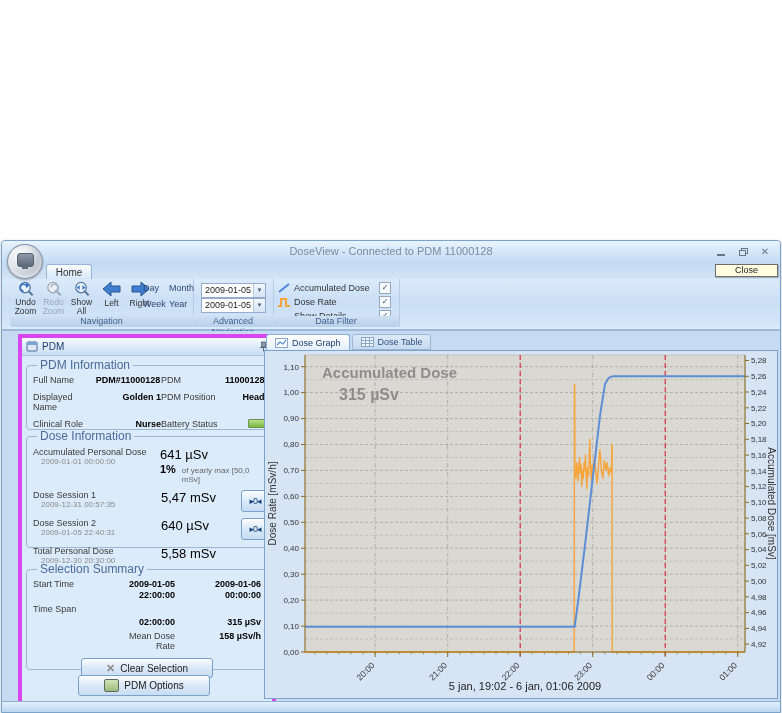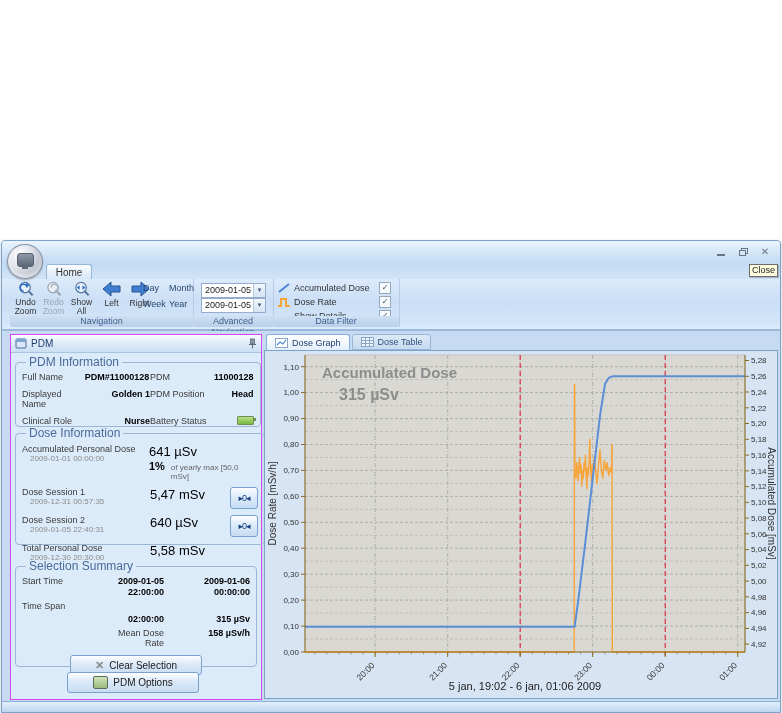--- a/index.html
+++ b/index.html
@@ -13,21 +13,21 @@
             background:linear-gradient(#eaf4fe,#d6e8f9 45%,#c3dbf3);border-bottom:1px solid #b9d2ec;}
   .title-text{position:absolute;left:0;right:0;top:4px;text-align:center;font-size:11px;color:#7e8ba0;}
   .winbtns{position:absolute;right:6px;top:3px;display:flex;gap:4px;}
   .winbtn{width:18px;height:14px;display:flex;align-items:center;justify-content:center;
           font-size:10px;color:#6a7586;border-radius:2px;}
   .restore-shape{position:relative;width:8px;height:7px;}
   .restore-shape::before{content:"";position:absolute;left:2px;top:0;width:5px;height:4px;border:1px solid #6a7586;}
   .restore-shape::after{content:"";position:absolute;left:0;top:2px;width:5px;height:4px;border:1px solid #6a7586;background:#d6e8f9;}
   .min-shape{width:8px;height:2px;background:#6a7586;margin-top:7px;}
   .close-tip{position:absolute;right:2px;top:23px;background:#fffee1;border:1px solid #6d6d6d;
-             font-size:9px;color:#222;padding:0 2px;line-height:11px;box-shadow:1px 1px 1px rgba(0,0,0,.2);z-index:60;}
+             font-size:9px;color:#222;padding:0 19px;line-height:11px;box-shadow:1px 1px 1px rgba(0,0,0,.2);z-index:60;}
   
   .orb{position:absolute;left:5px;top:3px;width:34px;height:33px;border-radius:50%;z-index:50;
        background:radial-gradient(circle at 35% 30%,#ffffff,#dfe3ea 40%,#aab2c0 75%,#8d96a6);
        border:1px solid #8893a6;box-shadow:inset 0 -3px 5px rgba(255,255,255,.7),0 1px 2px rgba(0,0,0,.3);}
   .orb-glyph{position:absolute;left:9px;top:8px;width:15px;height:12px;border-radius:3px;
              background:linear-gradient(#8d98a8,#5d6878);border:1px solid #55606f;}
   .orb-glyph::after{content:"";position:absolute;left:4px;top:12px;width:6px;height:3px;background:#5d6878;}
   .tabrow{position:absolute;left:0;top:22px;right:0;height:16px;
           background:linear-gradient(#c3dbf3,#d2e4f7);}
   .home-tab{position:absolute;left:44px;top:1px;width:44px;height:15px;border:1px solid #96b5da;border-bottom:none;
@@ -50,21 +50,21 @@
   .combo .val{flex:1;font-size:9px;line-height:12px;padding-left:3px;color:#222;}
   .combo .arr{width:11px;background:linear-gradient(#f2f7fc,#d4e3f4);border-left:1px solid #b6c8de;
               font-size:7px;color:#44597a;text-align:center;line-height:12px;}
   .frow{position:absolute;left:4px;height:12px;display:flex;align-items:center;width:114px;}
   .frow .flbl{font-size:9px;color:#333;flex:1;}
   .fcheck{width:10px;height:10px;background:#f6fafd;border:1px solid #98a8bc;font-size:8px;line-height:9px;
           text-align:center;color:#3a4a5a;}
   .ficon{width:14px;height:12px;margin-right:3px;}
   
   .main{position:absolute;left:0;top:90px;right:0;bottom:10px;background:#c6dbf1;}
-  .left-panel{position:absolute;left:8px;top:3px;width:250px;height:364px;border:1px solid #d946ef;
+  .left-panel{position:absolute;left:16px;top:3px;width:250px;height:364px;border:4px solid #d946ef;
               background:#dcebfa;}
   .lp-header{position:absolute;left:0;top:0;right:0;height:17px;
              background:linear-gradient(#f7fbff,#d9e8f8 60%,#cadff3);border-bottom:1px solid #aac4e0;
              display:flex;align-items:center;padding:0 4px;}
   .lp-header .txt{font-size:10px;color:#1e3c6e;margin-left:4px;flex:1;}
   fieldset{position:absolute;left:4px;right:4px;margin:0;border:1px solid #9db6d6;border-radius:4px;padding:2px 6px;}
   legend{font-size:12px;color:#4a6a9a;padding:0 3px;margin-left:4px;}
   .info-grid{display:grid;grid-template-columns:62px 66px 64px 1fr;row-gap:7px;margin-top:1px;align-items:start;}
   .ig-label{font-size:9px;color:#3a3a3a;}
   .ig-val{font-size:9px;font-weight:bold;color:#000;text-align:right;}
@@ -106,20 +106,21 @@
   .statusbar{position:absolute;left:0;right:0;bottom:0;height:10px;border-top:1px solid #8fb0d4;
              background:linear-gradient(#e4f0fc,#bcd6ef);}
 </style>
 </head>
 <body>
 
 <div class="canvas">
   <div class="window">
 
     <div class="titlebar">
+      <div class="title-text">DoseView - Connected to PDM 11000128</div>
       <div class="winbtns">
         <div class="winbtn">
             <div class="min-shape"></div>
           </div>
         <div class="winbtn">
             <div class="restore-shape"></div>
           </div>
         <div class="winbtn">
             <span>✕</span>
           </div>

